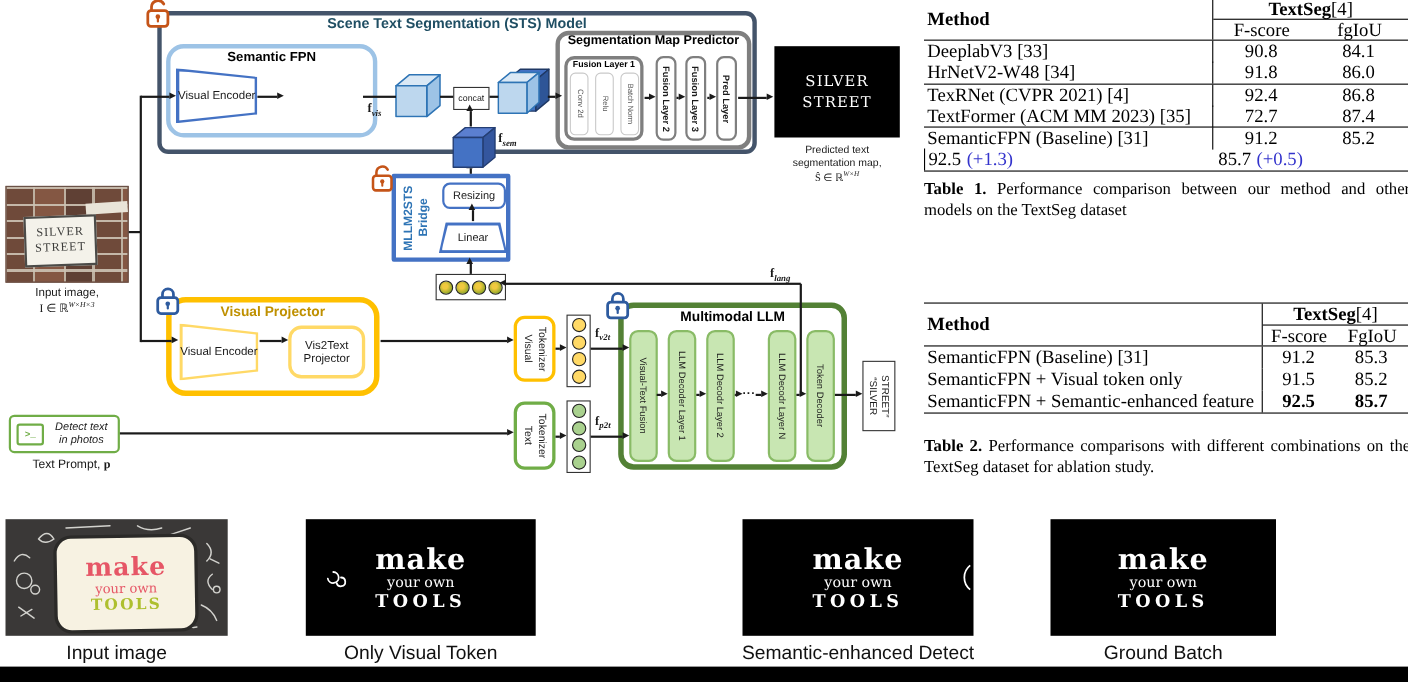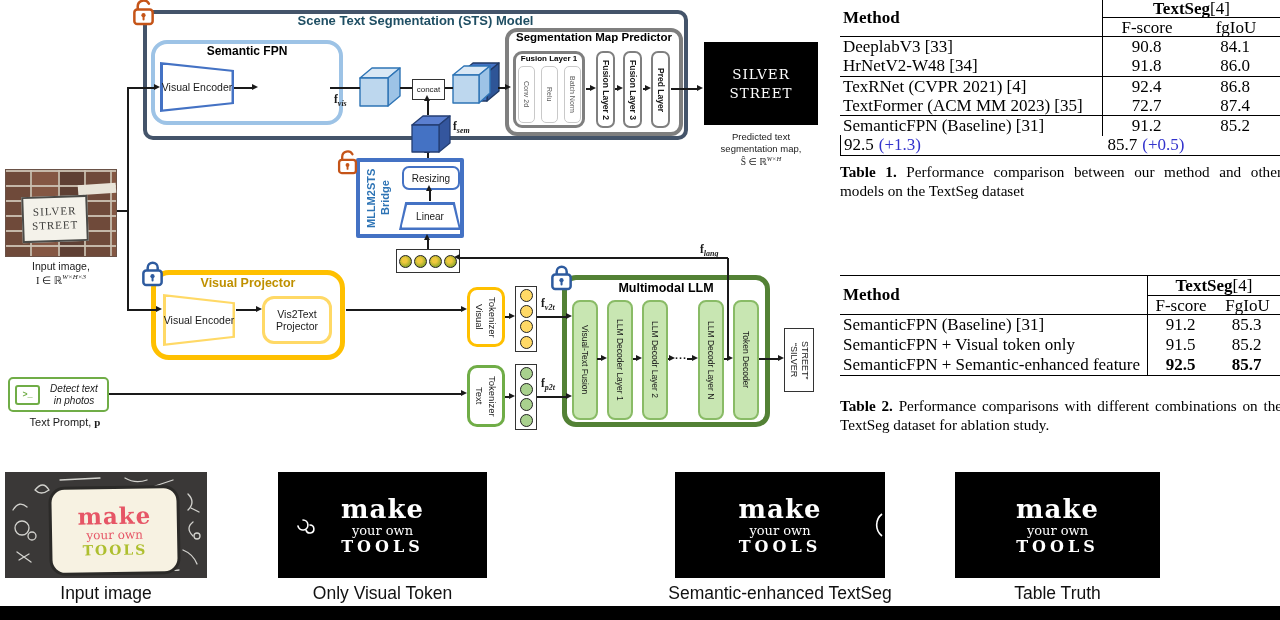--- a/index.html
+++ b/index.html
@@ -423,16 +423,16 @@
 <div class="fig" style="left:955px;top:472px;width:205px;height:106px">
   <div class="art">
     <div class="art-make">make</div>
     <div class="art-your">your own</div>
     <div class="art-tools">TOOLS</div>
   </div>
 </div>
 
 <div class="fig-label" style="left:5px;top:583px;width:202px">Input image</div>
 <div class="fig-label" style="left:278px;top:583px;width:209px">Only Visual Token</div>
-<div class="fig-label" style="left:660px;top:583px;width:240px">Semantic-enhanced TextSeg</div>
-<div class="fig-label" style="left:955px;top:583px;width:205px">Table Truth</div>
+<div class="fig-label" style="left:660px;top:583px;width:240px">Semantic-enhanced Detect</div>
+<div class="fig-label" style="left:955px;top:583px;width:205px">Ground Batch</div>
 
 <div class="abs" style="left:0;top:606px;width:1280px;height:14px;background:#000"></div>
 
 </body></html>

